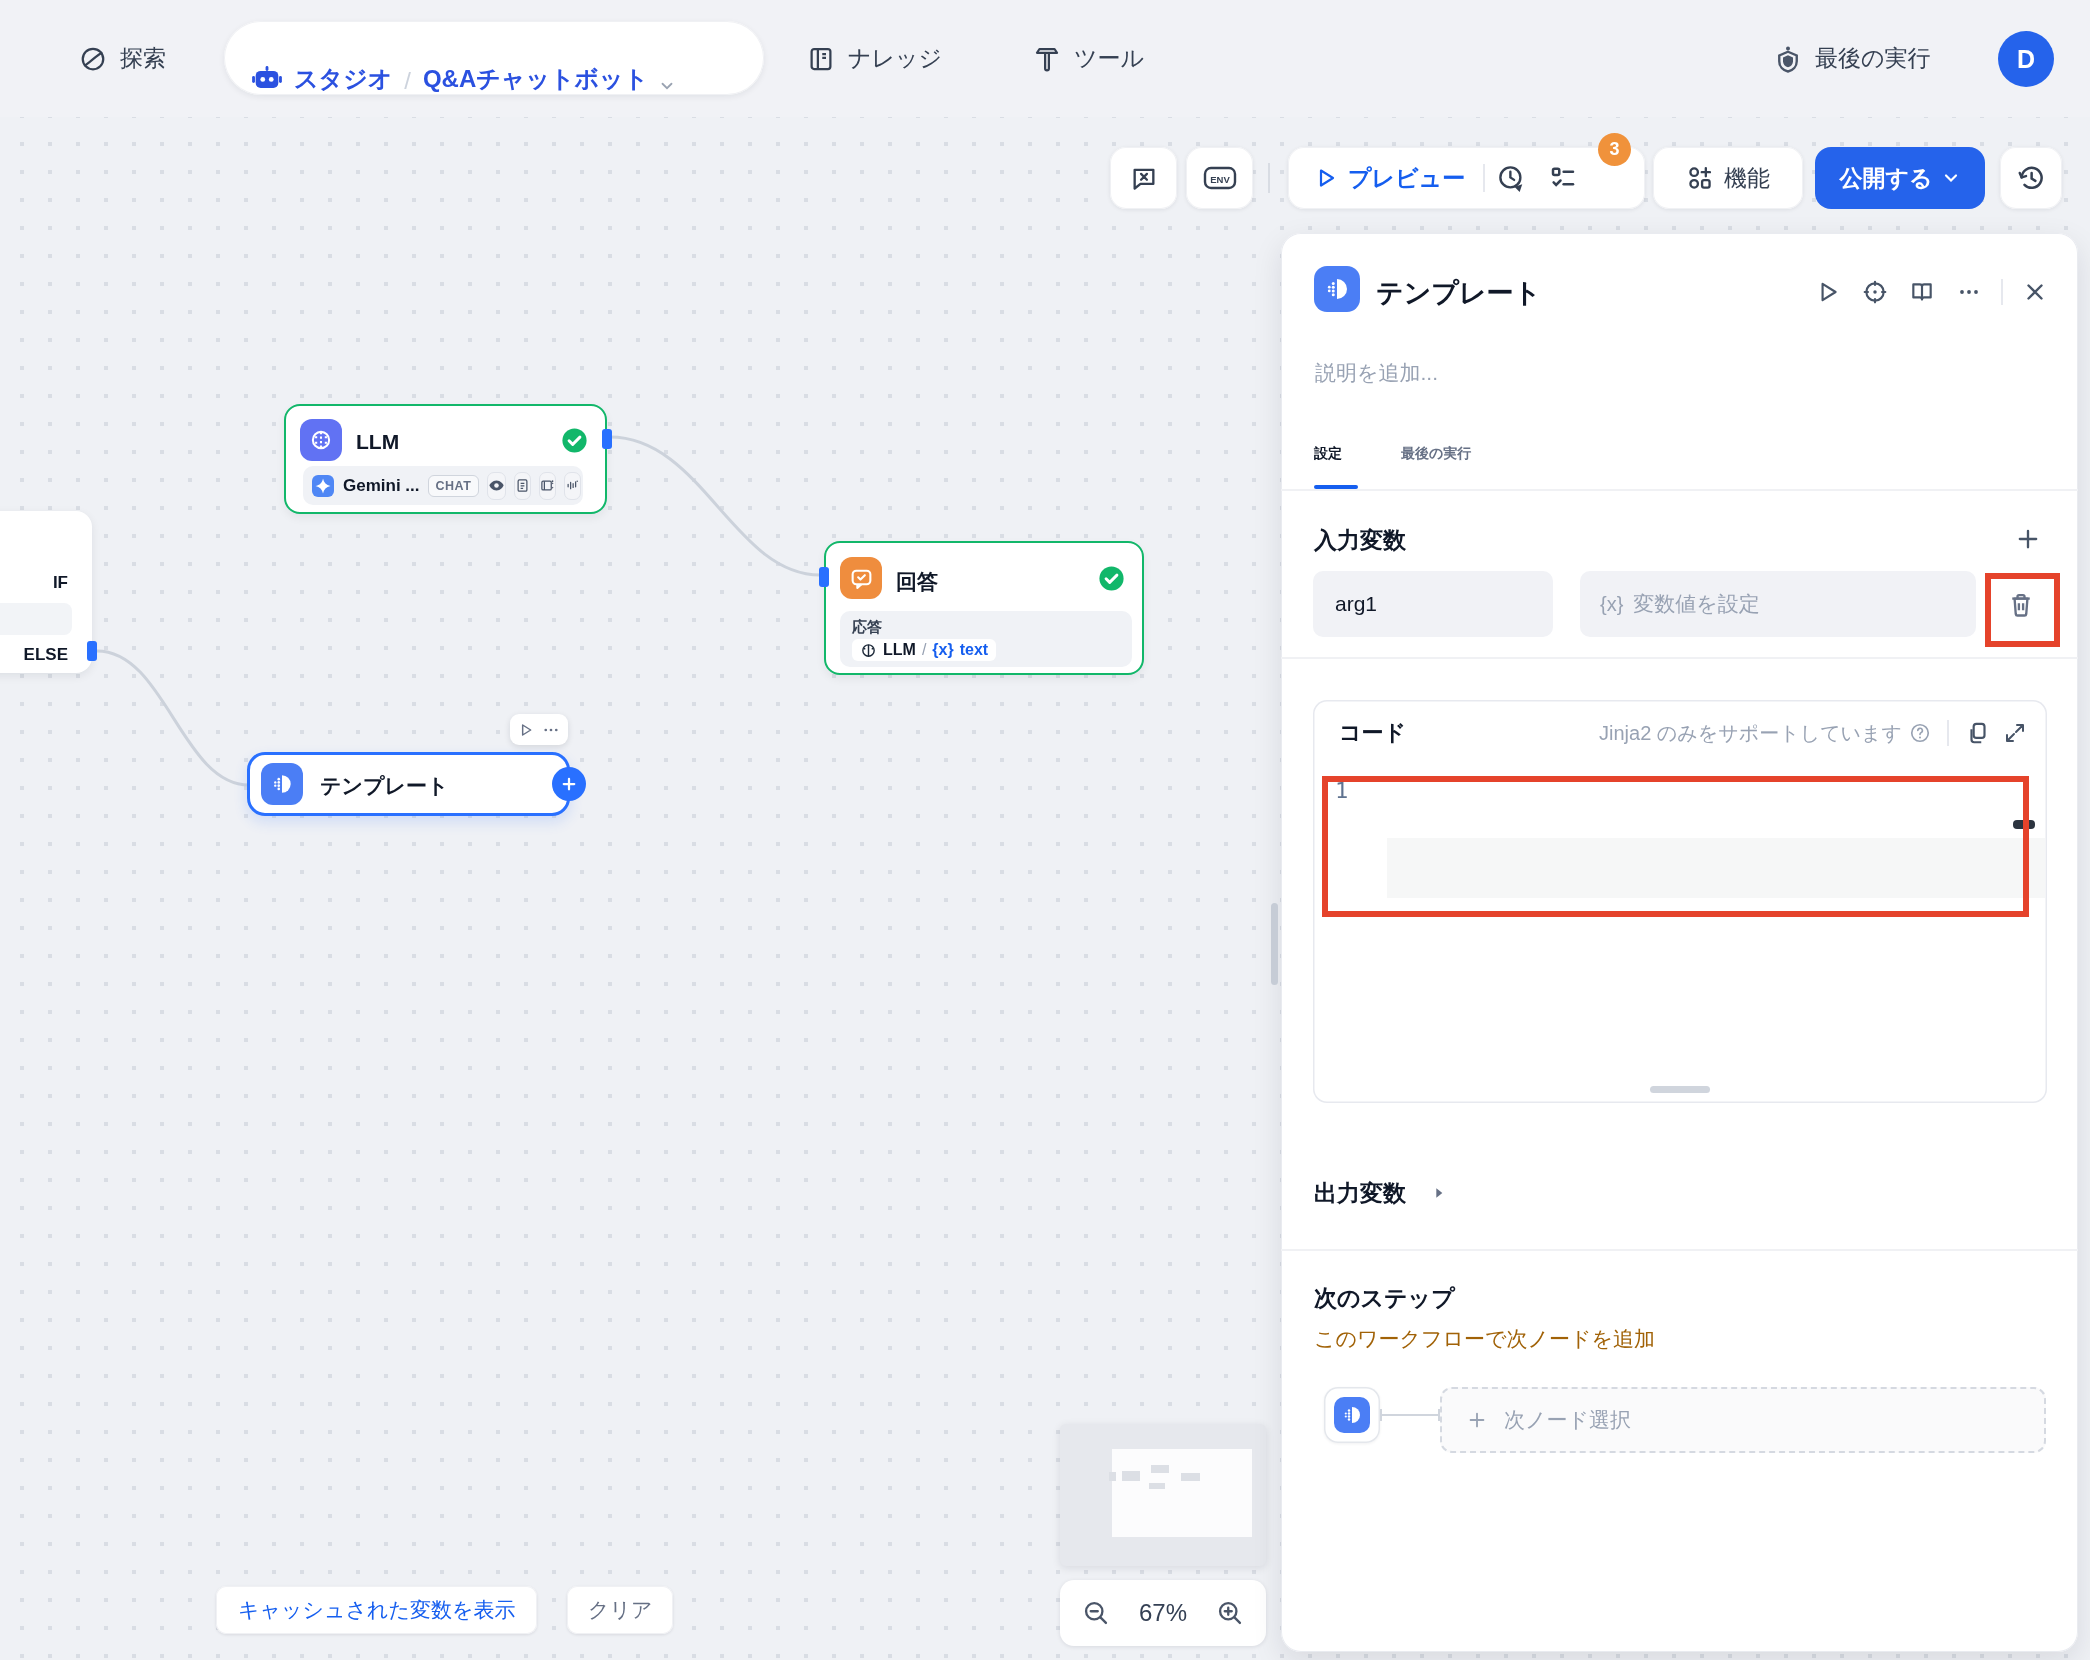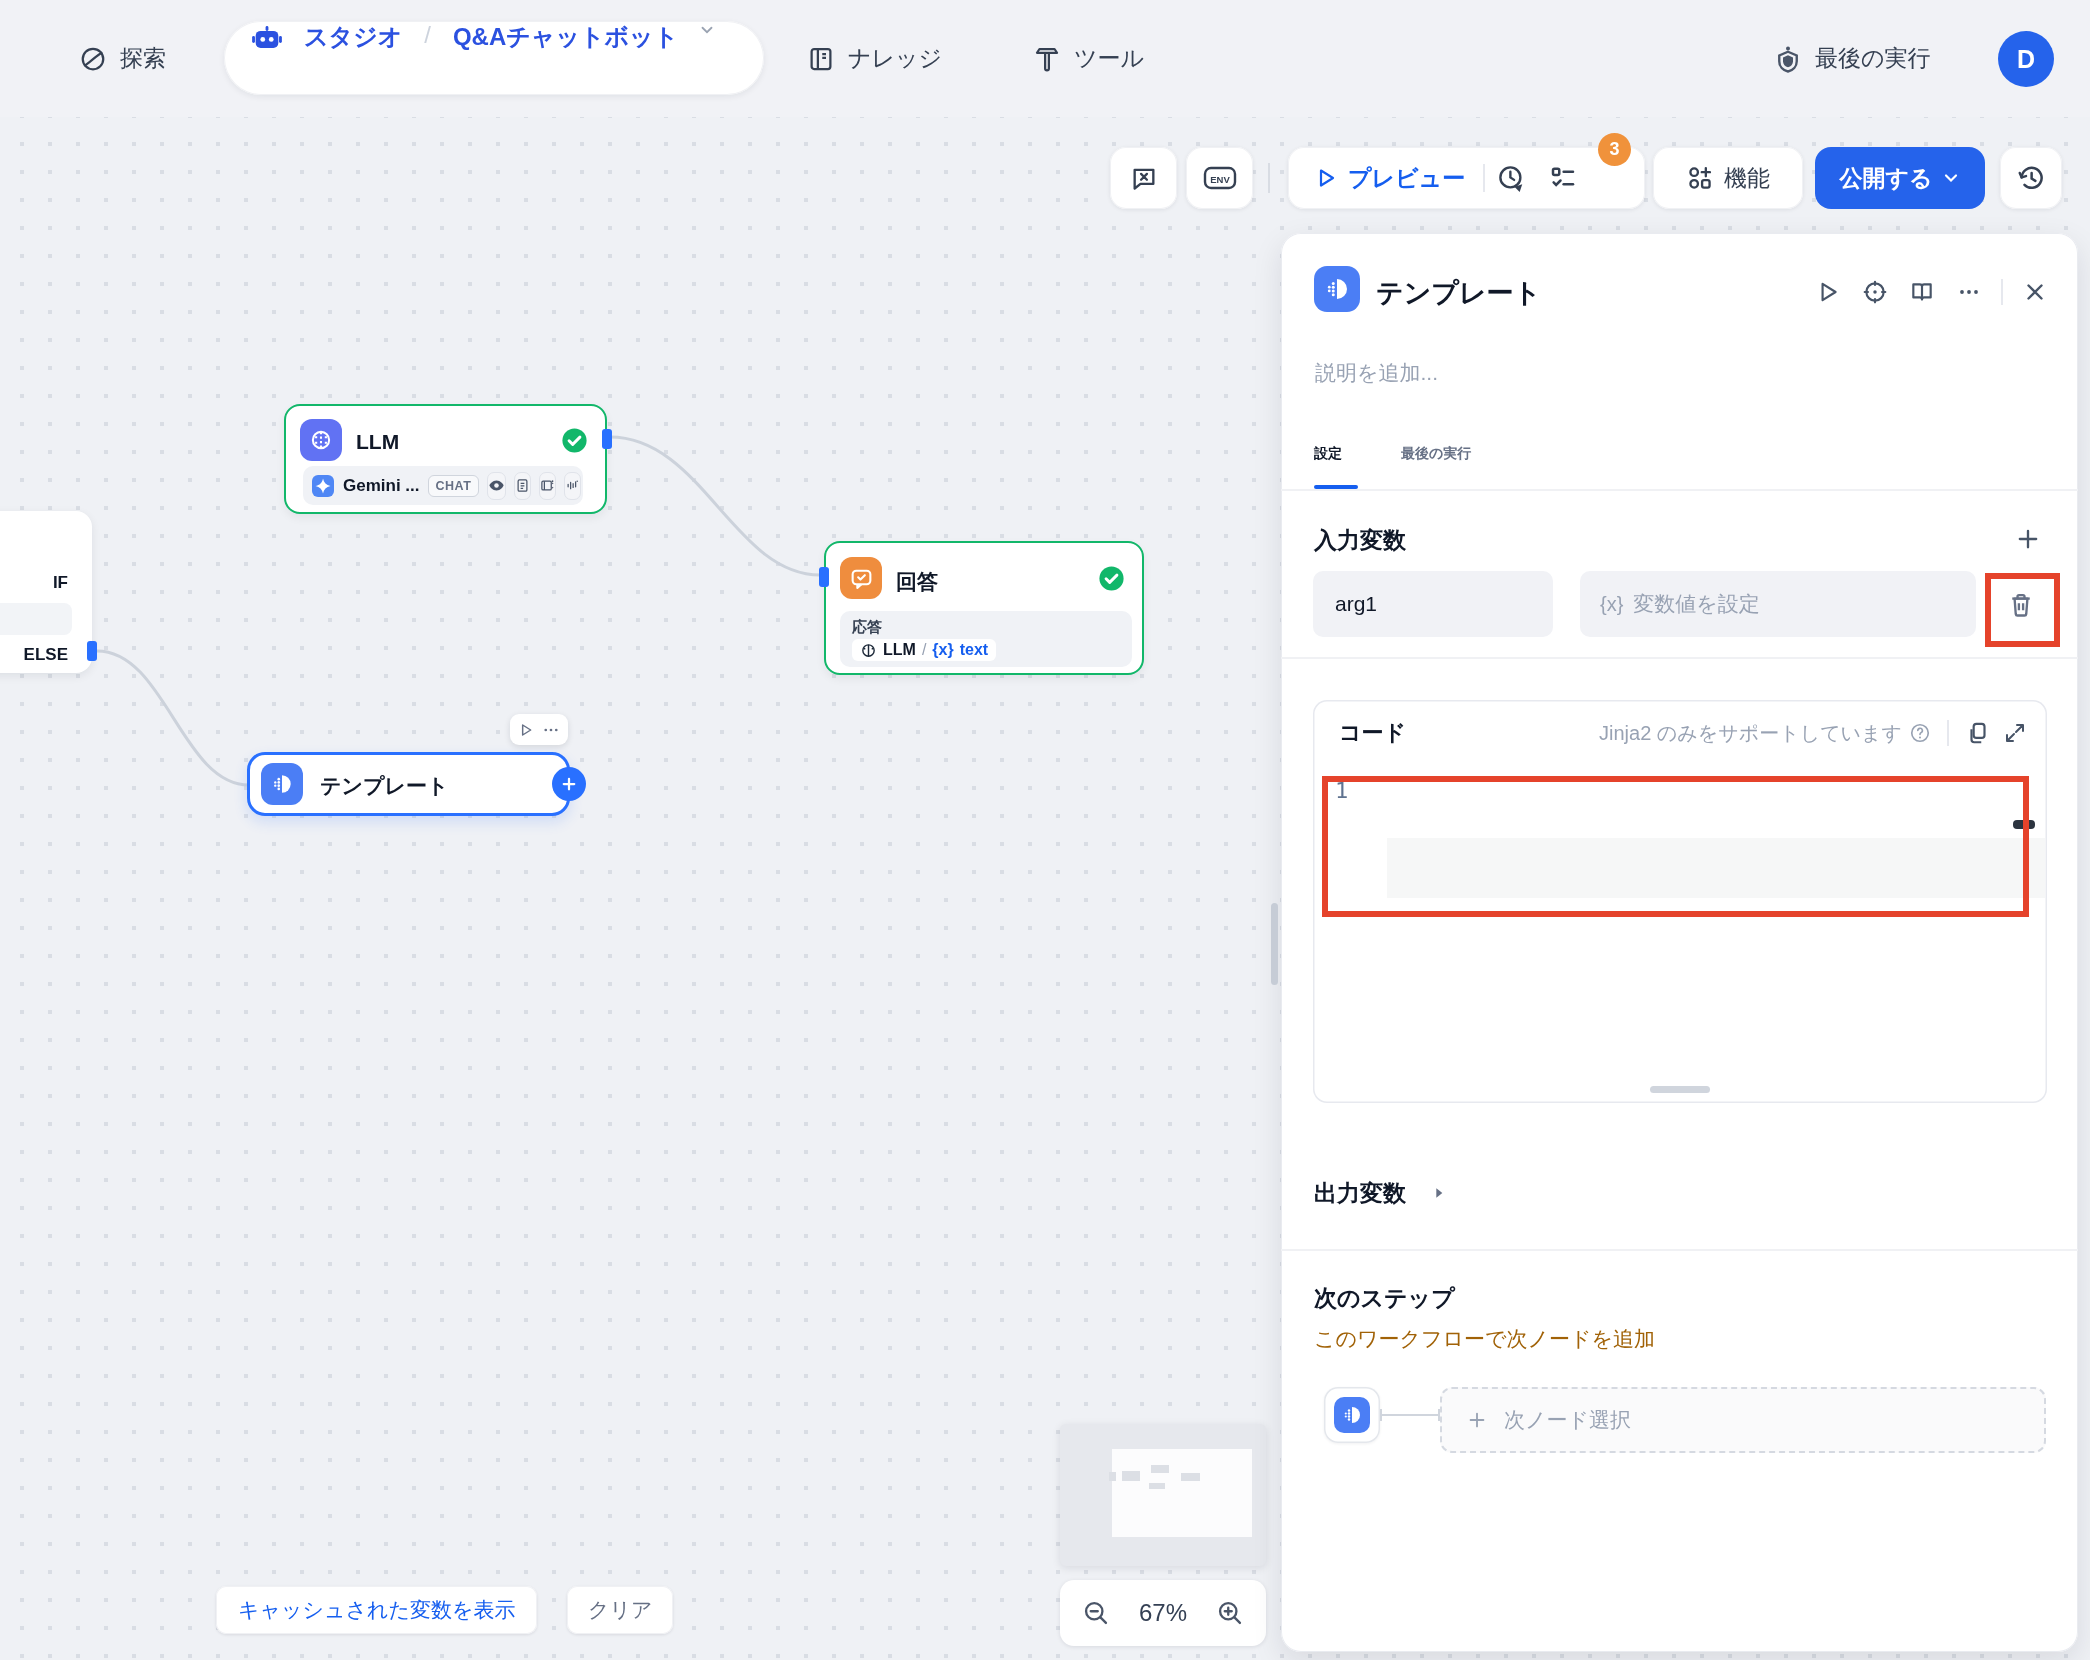--- a/index.html
+++ b/index.html
@@ -13,21 +13,21 @@
   
   .topnav{position:absolute;left:0;top:0;width:2090px;height:117px;background:#f1f2f6;}
   .nav-item{position:absolute;top:0;height:117px;display:flex;align-items:center;gap:12px;
     font-size:23px;font-weight:500;color:#354052;cursor:pointer;}
   .nav-explore{left:78px;}
   .nav-knowledge{left:806px;}
   .nav-tools{left:1032px;}
   .nav-plugins{left:1773px;}
   .nav-pill{position:absolute;left:224px;top:21px;width:540px;height:74px;border-radius:40px;
     background:#fff;box-shadow:0 2px 6px rgba(16,24,40,.07), inset 0 0 0 1px #f0f1f4;
-    display:flex;align-items:flex-start;padding:0 26px;box-sizing:border-box;gap:20px;}
+    display:flex;align-items:flex-end;padding:0 26px;box-sizing:border-box;gap:10px;}
   .nav-pill .blue{color:#2b51e0;font-size:24px;font-weight:700;}
   .nav-pill .sep{color:#cdd3dd;font-size:24px;font-weight:400;margin:0 2px;}
   .avatar{position:absolute;left:1998px;top:31px;width:56px;height:56px;border-radius:50%;
     background:#2563eb;color:#fff;font-size:25px;font-weight:600;display:flex;align-items:center;justify-content:center;cursor:pointer;}
 
   
   .tbtn{position:absolute;top:147px;height:62px;background:#fff;border-radius:16px;
     box-shadow:0 1px 4px rgba(16,24,40,.08), inset 0 0 0 1px #f0f1f4;
     display:flex;align-items:center;justify-content:center;cursor:pointer;}
   .tb-bubble{left:1110px;width:67px;}

